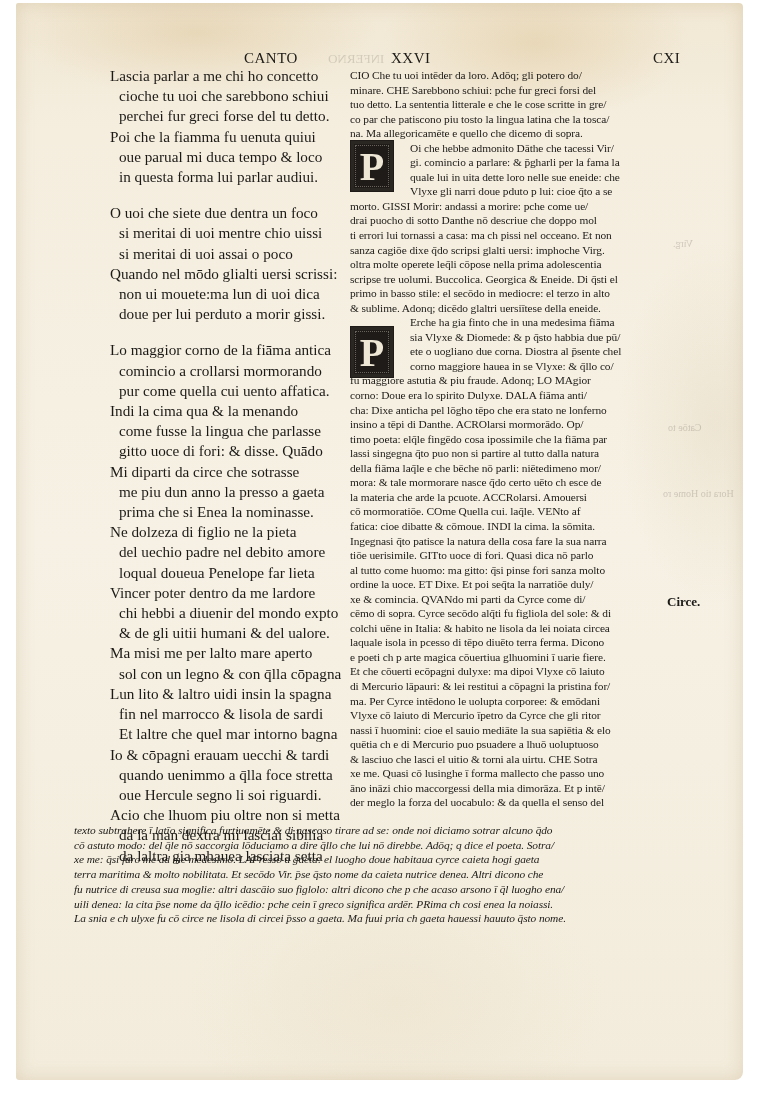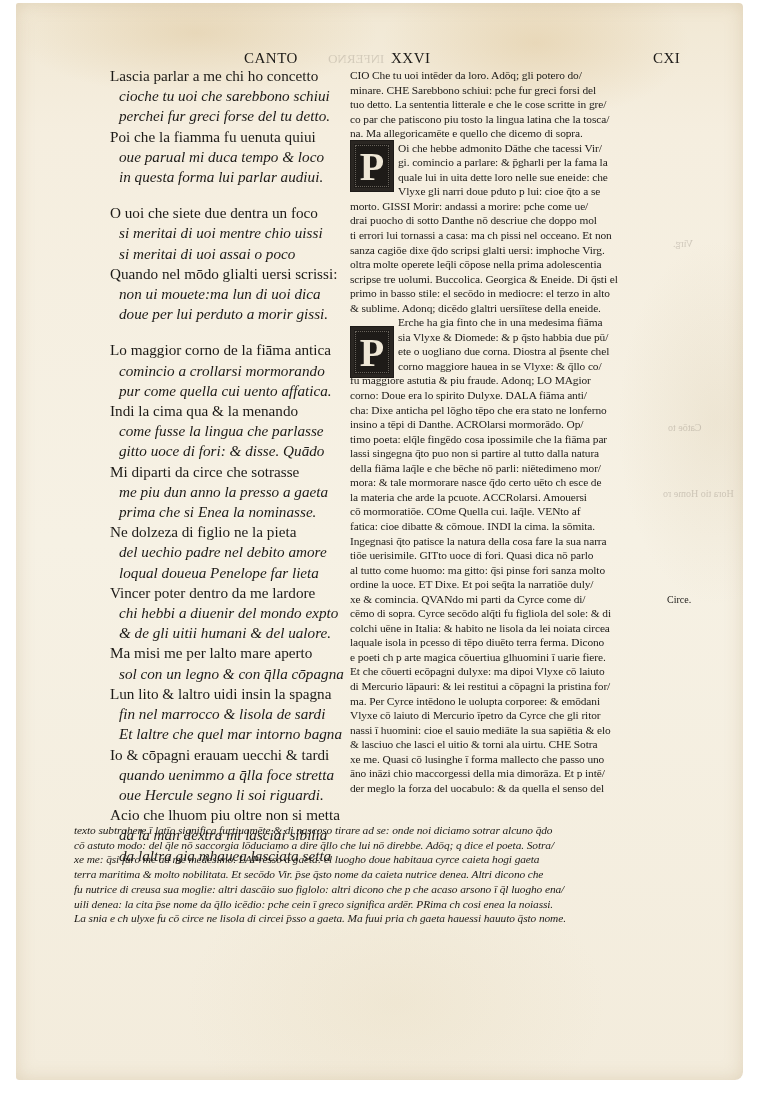--- a/index.html
+++ b/index.html
@@ -19,36 +19,36 @@
     border-radius: 2px 4px 8px 3px;
   }
   .running-head { position: absolute; top: 47px; font-size: 15px; letter-spacing: 0.5px; color: #1c1a17; }
   .rh-left { left: 228px; }
   .rh-center { left: 375px; }
   .rh-right { left: 604px; margin-left: 33px; }
   .ghost-head { position: absolute; top: 48px; left: 312px; font-size: 13px; color: rgba(120,110,100,0.25); transform: scaleX(-1); }
 
   .verse { position: absolute; left: 73px; top: 66px; width: 275px; }
   .verse .line { font-size: 15.2px; line-height: 20.2px; white-space: nowrap; margin-left: 37px; }
-  .verse .ind { padding-left: 9px; font-style: italic; }
+  .verse .ind { padding-left: 9px; }
   .verse .gap { height: 16px; }
 
   .comment { position: absolute; left: 350px; top: 68px; width: 306px; }
   .comment .line { font-size: 11.4px; line-height: 14.55px; white-space: nowrap; text-align: justify; letter-spacing: -0.1px; }
-  .comment .indented { padding-left: 48px; }
+  .comment .indented { padding-left: 60px; }
   .dropcap {
     position: absolute; left: 0; width: 42px; height: 50px; background: #1e1b18; color: #efe7d6;
     display: flex; align-items: center; justify-content: center; font-size: 40px; font-weight: bold;
     border: 1px solid #1e1b18; box-shadow: inset 0 0 0 3px #2a2622;
   }
   .dropcap::after { content: ""; position: absolute; inset: 4px; border: 1px dotted rgba(239,231,214,0.35); }
   .dc1 { top: 72px; }
   .dc2 { top: 258px; }
 
-  .margin-note { position: absolute; left: 667px; top: 594px; font-size: 10px; font-weight: normal; }
+  .margin-note { position: absolute; left: 667px; top: 594px; font-size: 13px; font-weight: bold; }
   .ghost-note { position: absolute; font-size: 10px; color: rgba(110,100,90,0.28); line-height: 12px; transform: scaleX(-1); text-align: left; }
   .gn1 { left: 673px; top: 238px; }
   .gn2 { left: 668px; top: 422px; }
   .gn3 { left: 663px; top: 488px; }
 
   .bottom { position: absolute; left: 74px; top: 823px; width: 580px; font-style: italic; }
   .bottom .line { font-size: 11.4px; line-height: 14.7px; white-space: nowrap; letter-spacing: -0.1px; }
 </style>
 </head>
 <body>
@@ -145,20 +145,21 @@
     <div class="line">xe &amp; comincia.    QVANdo mi parti da Cyrce come di/</div>
     <div class="line">cēmo di sopra. Cyrce secōdo alq̄ti fu figliola del sole: &amp; di</div>
     <div class="line">colchi uēne in Italia: &amp; habito ne lisola da lei noiata circea</div>
     <div class="line">laquale isola in pcesso di tēpo diuēto terra ferma. Dicono</div>
     <div class="line">e poeti ch p arte magica cōuertiua glhuomini ī uarie fiere.</div>
     <div class="line">Et che cōuerti ecōpagni dulyxe: ma dipoi Vlyxe cō laiuto</div>
     <div class="line">di Mercurio lāpauri: &amp; lei restitui a cōpagni la pristina for/</div>
     <div class="line">ma. Per Cyrce intēdono le uolupta corporee: &amp; emōdani</div>
     <div class="line">Vlyxe cō laiuto di Mercurio īpetro da Cyrce che gli ritor</div>
     <div class="line">nassi ī huomini: cioe el sauio mediāte la sua sapiētia &amp; elo</div>
+    <div class="line">quētia ch e di Mercurio puo psuadere a lhuō uoluptuoso</div>
     <div class="line">&amp; lasciuo che lasci el uitio &amp; torni ala uirtu.    CHE Sotra</div>
     <div class="line">xe me. Quasi cō lusinghe ī forma mallecto che passo uno</div>
     <div class="line">āno ināzi chio maccorgessi della mia dimorāza. Et p intē/</div>
     <div class="line">der meglo la forza del uocabulo: &amp; da quella el senso del</div>
   </div>
 
 <div class="margin-note">Circe.</div>
 <div class="ghost-note gn1">Virg.</div>
 <div class="ghost-note gn2">Catōe to</div>
 <div class="ghost-note gn3">Hora tio Home ro</div>

